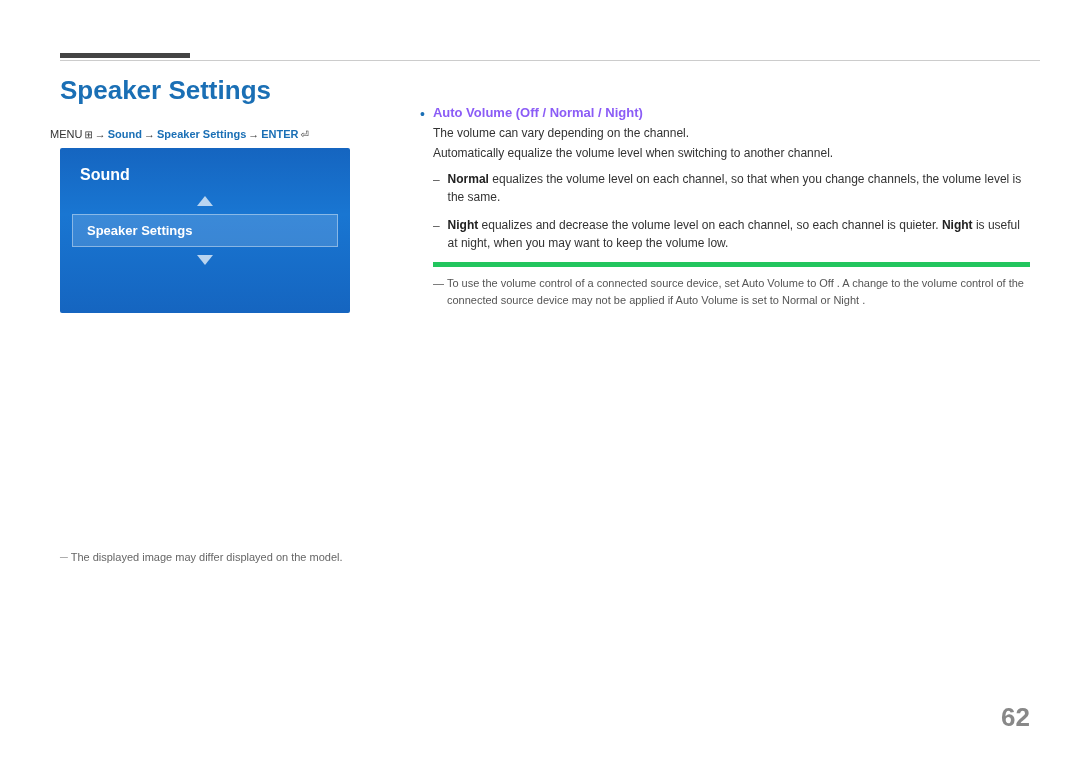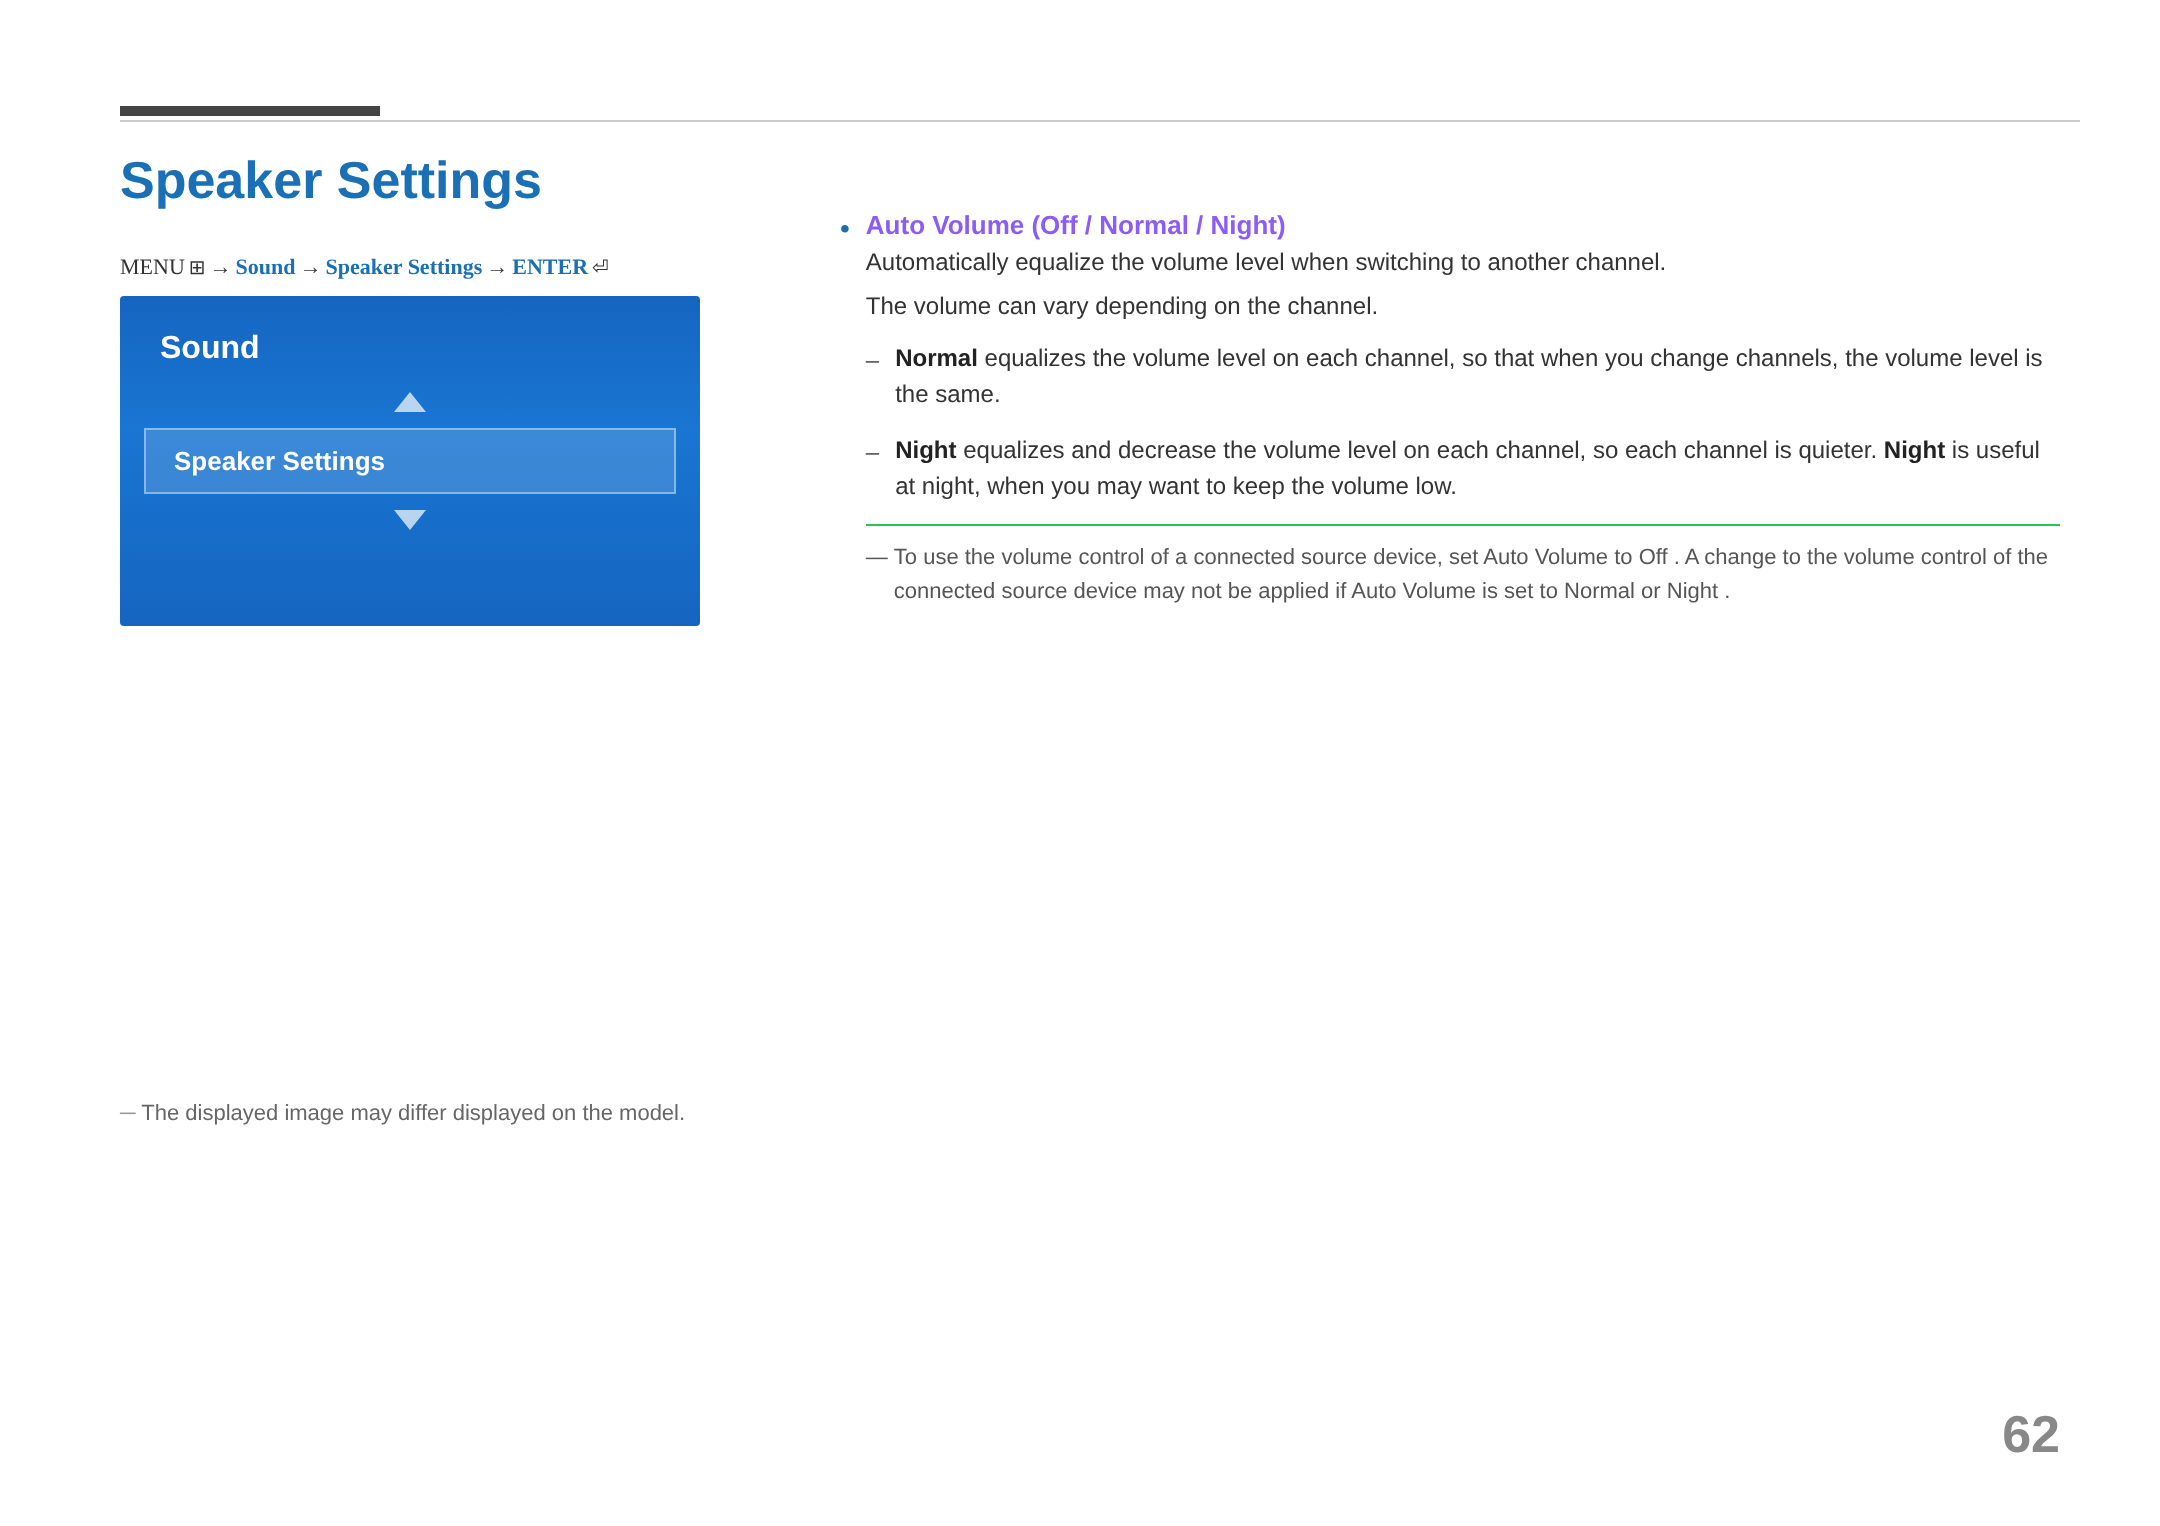--- a/index.html
+++ b/index.html
@@ -35,27 +35,26 @@
       top: 75px;
       left: 60px;
       font-size: 26px;
       font-weight: bold;
       color: #1a6fb5;
     }
 
     .menu-path {
       position: absolute;
       top: 128px;
-      left: 60px;
+      left: 50px;
       font-size: 11px;
       color: #333;
       display: flex;
       align-items: flex-end;
       gap: 2px;
-      font-family: Liberation Serif, serif;
     }
 
     .menu-path .highlight {
       color: #1a6fb5;
       font-weight: bold;
     }
 
     .menu-box {
       position: absolute;
       top: 148px;
@@ -166,21 +165,21 @@
     }
 
     .dash {
       flex-shrink: 0;
       margin-top: 1px;
       color: #555;
     }
 
     .note-section {
       margin-top: 10px;
-      border-top: 1px solid #22c55e;
+      border-top: 5px solid #22c55e;
       padding-top: 8px;
     }
 
     .note-text {
       font-size: 11px;
       color: #555;
       line-height: 1.5;
       padding-left: 14px;
       position: relative;
     }
@@ -242,22 +241,22 @@
   <div class="menu-arrow-down">
     <div class="arrow-down"></div>
   </div>
 </div>
 
 <div class="content-area">
   <div class="bullet-item">
     <span class="bullet-dot">•</span>
     <div>
       <div class="auto-volume-label">Auto Volume (Off / Normal / Night)</div>
+      <div class="content-text" style="margin-top:4px;">The volume can vary depending on the channel.</div>
       <div class="content-text" style="margin-top:2px;">Automatically equalize the volume level when switching to another channel.</div>
-      <div class="content-text" style="margin-top:4px;">The volume can vary depending on the channel.</div>
 
       <div class="sub-items">
         <div class="sub-item">
           <span class="dash">–</span>
           <span class="content-text">
             <span class="bold-black">Normal</span>
             <span> equalizes the volume level on each channel, so that when you change channels, the volume level is the same.</span>
           </span>
         </div>
         <div class="sub-item">

